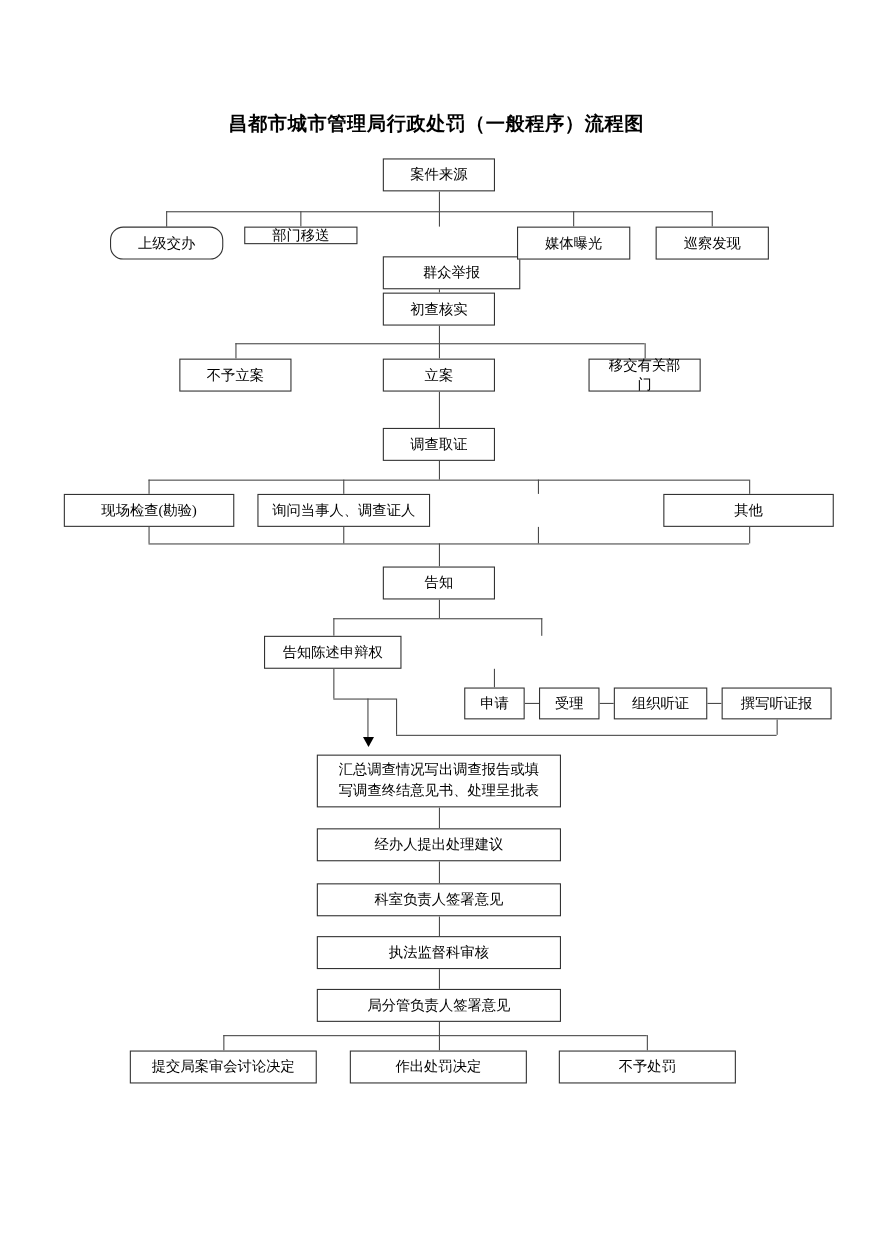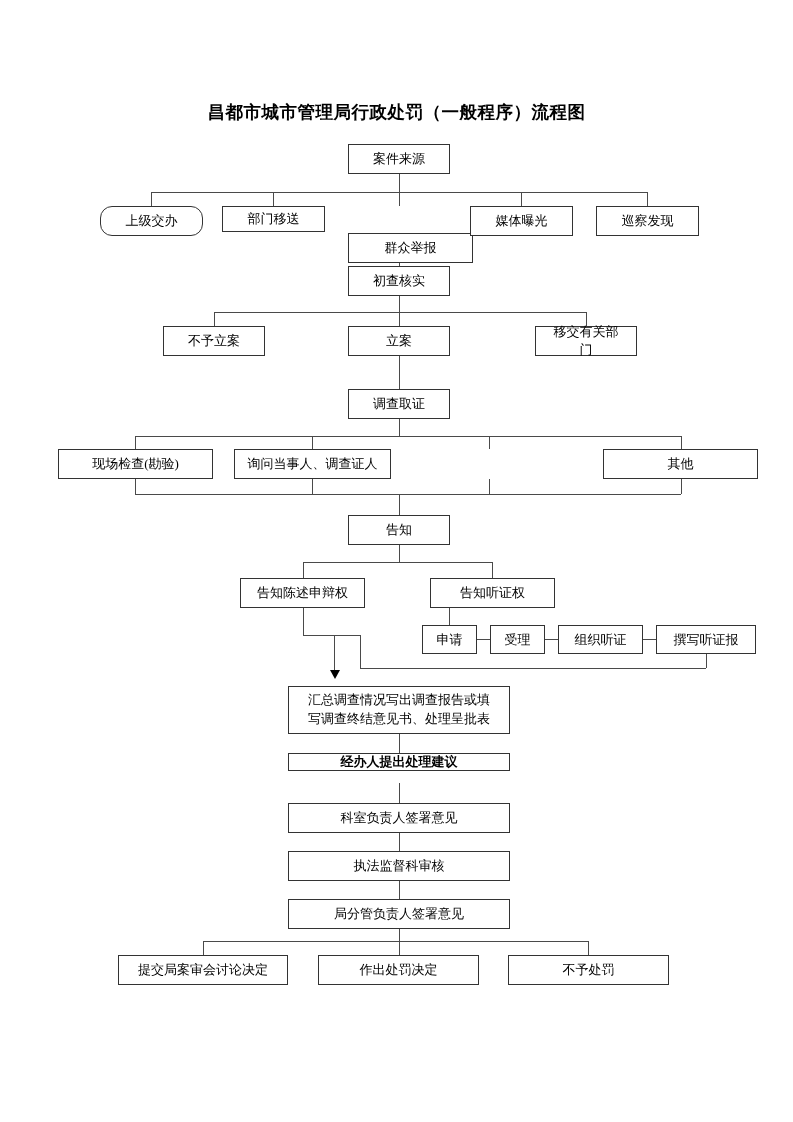--- a/index.html
+++ b/index.html
@@ -79,21 +79,21 @@
   <div class="ln lnv" style="left:399px; top:174px; height:18px;"></div>
 
   <div class="ln lnh" style="left:151px; top:192px; width:497px;"></div>
   <div class="ln lnv" style="left:151px; top:192px; height:14px;"></div>
   <div class="ln lnv" style="left:273px; top:192px; height:14px;"></div>
   <div class="ln lnv" style="left:399px; top:192px; height:14px;"></div>
   <div class="ln lnv" style="left:521px; top:192px; height:14px;"></div>
   <div class="ln lnv" style="left:647px; top:192px; height:14px;"></div>
 
   <div class="node" style="left:100px; top:206px; width:103px; height:30px;border-radius:12px;">上级交办</div>
-  <div class="node" style="left:222px; top:206px; width:103px; height:26px;">部门移送</div>
+  <div class="node" style="left:222px; top:206px; width:103px; height:16px;">部门移送</div>
   <div class="node" style="left:348px; top:189px; width:125px; height:30px;margin-top:44px;">群众举报</div>
   <div class="node" style="left:470px; top:206px; width:103px; height:30px;">媒体曝光</div>
   <div class="node" style="left:596px; top:206px; width:103px; height:30px;">巡察发现</div>
 
   <div class="ln lnv" style="left:399px; top:236px; height:30px;"></div>
 
   <div class="node" style="left:348px; top:266px; width:102px; height:30px;">初查核实</div>
 
   <div class="ln lnv" style="left:399px; top:296px; height:16px;"></div>
   <div class="ln lnh" style="left:214px; top:312px; width:372px;"></div>
@@ -128,21 +128,20 @@
   <div class="ln lnv" style="left:399px; top:494px; height:21px;"></div>
 
   <div class="node" style="left:348px; top:515px; width:102px; height:30px;">告知</div>
 
   <div class="ln lnv" style="left:399px; top:545px; height:17px;"></div>
   <div class="ln lnh" style="left:303px; top:562px; width:190px;"></div>
   <div class="ln lnv" style="left:303px; top:562px; height:16px;"></div>
   <div class="ln lnv" style="left:492px; top:562px; height:16px;"></div>
 
   <div class="node" style="left:240px; top:578px; width:125px; height:30px;">告知陈述申辩权</div>
-  <div class="node" style="left:430px; top:578px; width:125px; height:30px;">告知听证权</div>
 
   <div class="ln lnv" style="left:449px; top:608px; height:17px;"></div>
 
   <div class="node" style="left:422px; top:625px; width:55px; height:29px;">申请</div>
   <div class="node" style="left:490px; top:625px; width:55px; height:29px;">受理</div>
   <div class="node" style="left:558px; top:625px; width:85px; height:29px;">组织听证</div>
   <div class="node" style="left:656px; top:625px; width:100px; height:29px;">撰写听证报</div>
 
   <div class="ln lnh" style="left:477px; top:639px; width:13px;"></div>
   <div class="ln lnh" style="left:545px; top:639px; width:13px;"></div>
@@ -158,21 +157,21 @@
   <div class="ln lnv" style="left:334px; top:635px; height:38px;"></div>
   <div class="arrow-head" style="left:330px; top:670px;"></div>
 
   <div class="node two-line" style="left:288px; top:686px; width:222px; height:48px; flex-direction:column;">
     <span>汇总调查情况写出调查报告或填</span>
     <span>写调查终结意见书、处理呈批表</span>
   </div>
 
   <div class="ln lnv" style="left:399px; top:734px; height:19px;"></div>
 
-  <div class="node" style="left:288px; top:753px; width:222px; height:18px;font-weight:bold;">经办人提出处理建议</div>
+  <div class="node" style="left:288px; top:753px; width:222px; height:30px;">经办人提出处理建议</div>
 
   <div class="ln lnv" style="left:399px; top:783px; height:20px;"></div>
 
   <div class="node" style="left:288px; top:803px; width:222px; height:30px;">科室负责人签署意见</div>
 
   <div class="ln lnv" style="left:399px; top:833px; height:18px;"></div>
 
   <div class="node" style="left:288px; top:851px; width:222px; height:30px;">执法监督科审核</div>
 
   <div class="ln lnv" style="left:399px; top:881px; height:18px;"></div>

